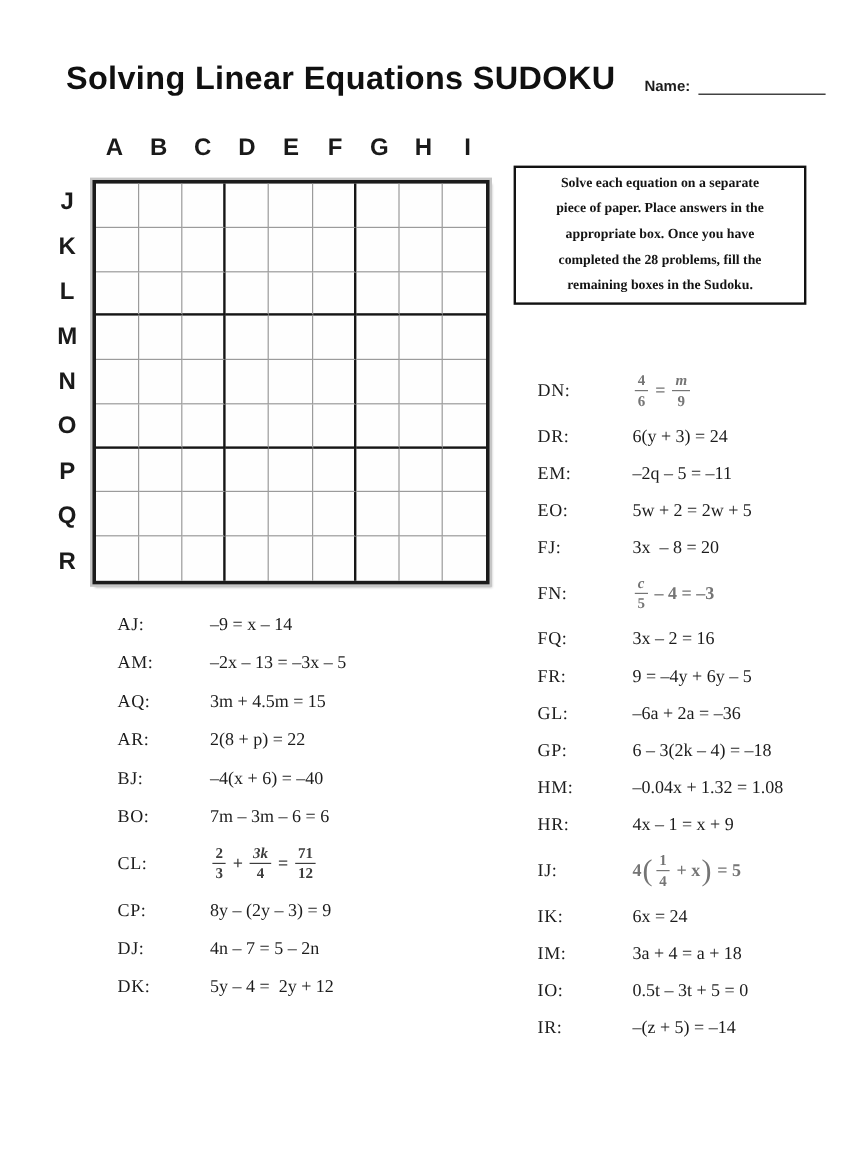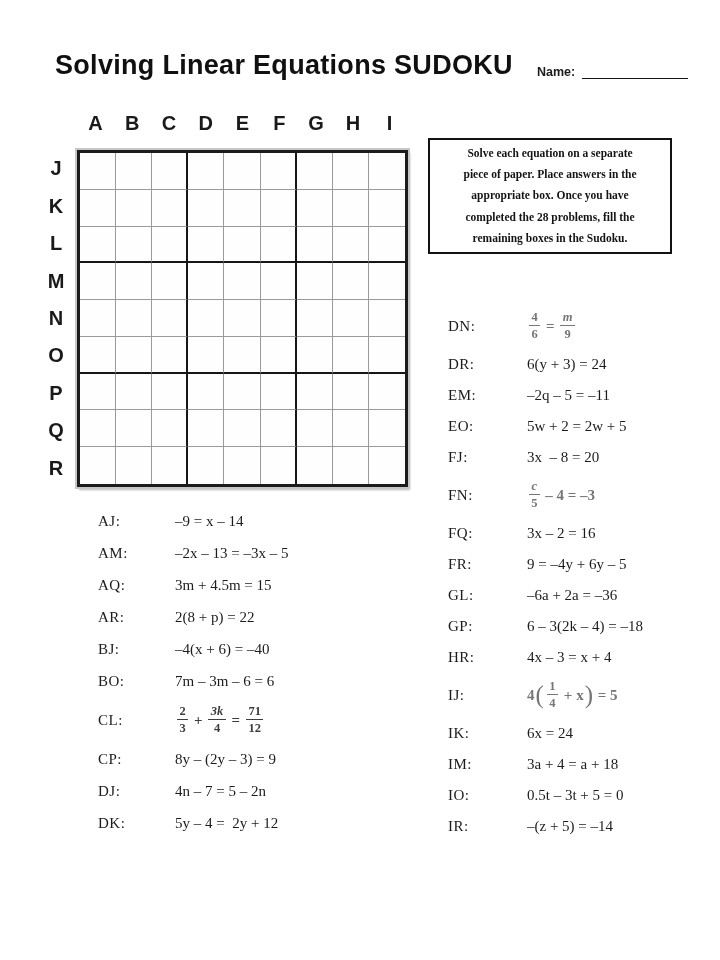--- a/index.html
+++ b/index.html
@@ -275,22 +275,26 @@
       </div>
       <div class="eq-row">
         <span class="eq-label">GL:</span>
         <span class="eq-body"><span>–6a + 2a = –36</span></span>
       </div>
       <div class="eq-row">
         <span class="eq-label">GP:</span>
         <span class="eq-body"><span>6 – 3(2k – 4) = –18</span></span>
       </div>
       <div class="eq-row">
+        <span class="eq-label">HM:</span>
+        <span class="eq-body"><span>–0.04x + 1.32 = 1.08</span></span>
+      </div>
+      <div class="eq-row">
         <span class="eq-label">HR:</span>
-        <span class="eq-body"><span>4x – 3 = x + 4</span></span>
+        <span class="eq-body"><span>4x – 1 = x + 9</span></span>
       </div>
       <div class="eq-row">
         <span class="eq-label">IJ:</span>
         <span class="eq-body math-gray"><span>4</span><span class="big">(</span><span class="frac"><span class="num">1</span><span class="den">4</span></span><span> + x</span><span class="big">)</span><span> = 5</span></span>
       </div>
       <div class="eq-row">
         <span class="eq-label">IK:</span>
         <span class="eq-body"><span>6x = 24</span></span>
       </div>
       <div class="eq-row">

